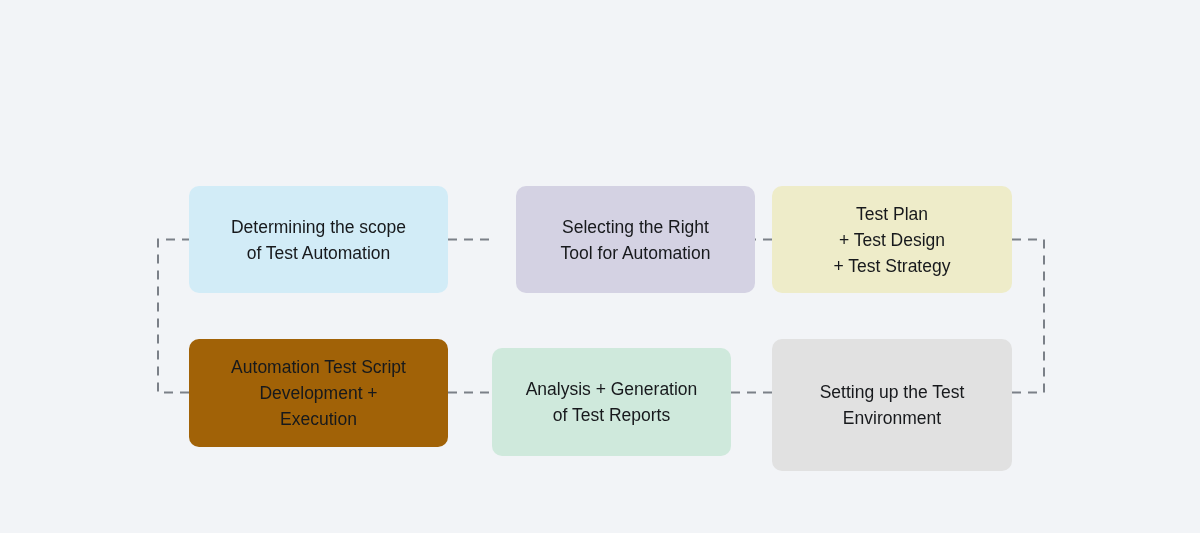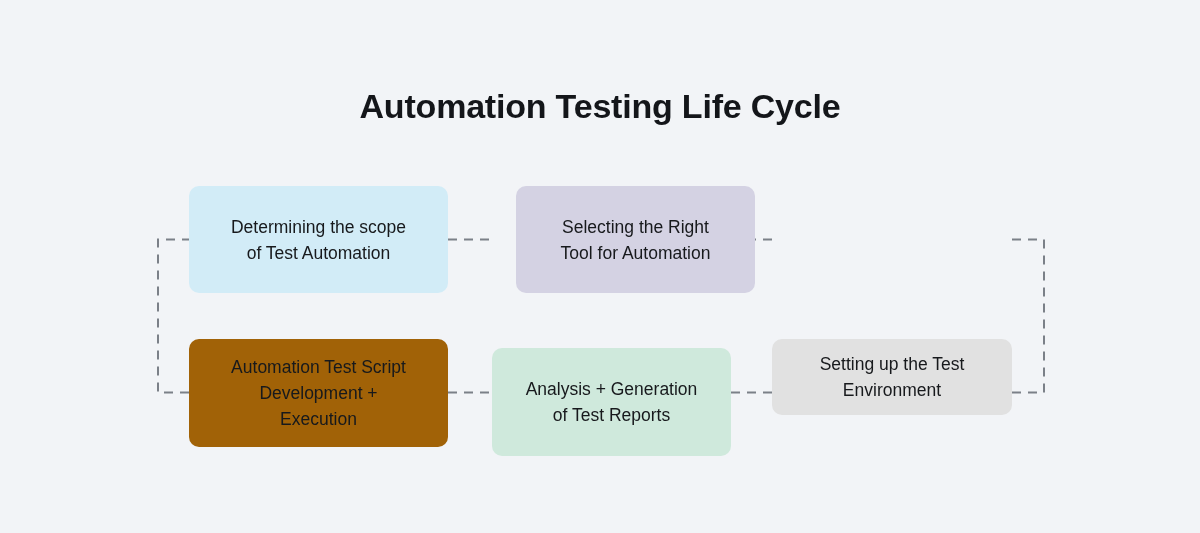--- a/index.html
+++ b/index.html
@@ -75,28 +75,27 @@
   }
 
   
   #box-1 { left: 189px; top: 186px; width: 259px; height: 107px; background: #d2ecf7; }
   #box-2 { left: 492px; top: 186px; width: 239px; height: 107px; background: #d4d2e3; margin-left: 24px; }
   #box-3 { left: 772px; top: 186px; width: 240px; height: 107px; background: #eeecc9; }
 
   
   #box-4 { left: 189px; top: 339px; width: 259px; height: 108px; background: #f6dfd9; }
   #box-5 { left: 492px; top: 339px; width: 239px; height: 108px; background: #cfe9dc; }
-  #box-6 { left: 772px; top: 339px; width: 240px; height: 76px; background: #e1e1e1; }
+  #box-6 { left: 772px; top: 339px; width: 240px; height: 132px; background: #e1e1e1; }
 </style>
 </head>
 <body style="background: rgb(242, 244, 247);">
 
 <div id="canvas">
 
-  <div id="page-title">Automation Testing Life Cycle</div>
 
   <div id="diagram">
 
     <svg id="connectors" viewBox="0 0 1200 533" xmlns="http://www.w3.org/2000/svg">
       <g stroke="#7b8088" stroke-width="2" fill="none" stroke-dasharray="9 7" stroke-linecap="butt">
 
         <line x1="448" y1="239.5" x2="492" y2="239.5"></line>
 
         <line x1="731" y1="239.5" x2="772" y2="239.5"></line>
 
@@ -113,20 +112,25 @@
     <div class="stage-box" id="box-1" style="background: rgb(210, 236, 247);">
       <span class="stage-label">Determining the scope
 of Test Automation</span>
     </div>
 
     <div class="stage-box" id="box-2" style="background: rgb(212, 210, 227);">
       <span class="stage-label">Selecting the Right
 Tool for Automation</span>
     </div>
 
+    <div class="stage-box" id="box-3" style="background: rgb(238, 236, 201);">
+      <span class="stage-label">Test Plan
++ Test Design
++ Test Strategy</span>
+    </div>
 
     <div class="stage-box" id="box-4" style="background: #a16207;">
       <span class="stage-label">Automation Test Script
 Development +
 Execution</span>
     </div>
 
     <div class="stage-box" id="box-5" style="background: rgb(207, 233, 220); margin-top: 9px;">
       <span class="stage-label">Analysis + Generation
 of Test Reports</span>

